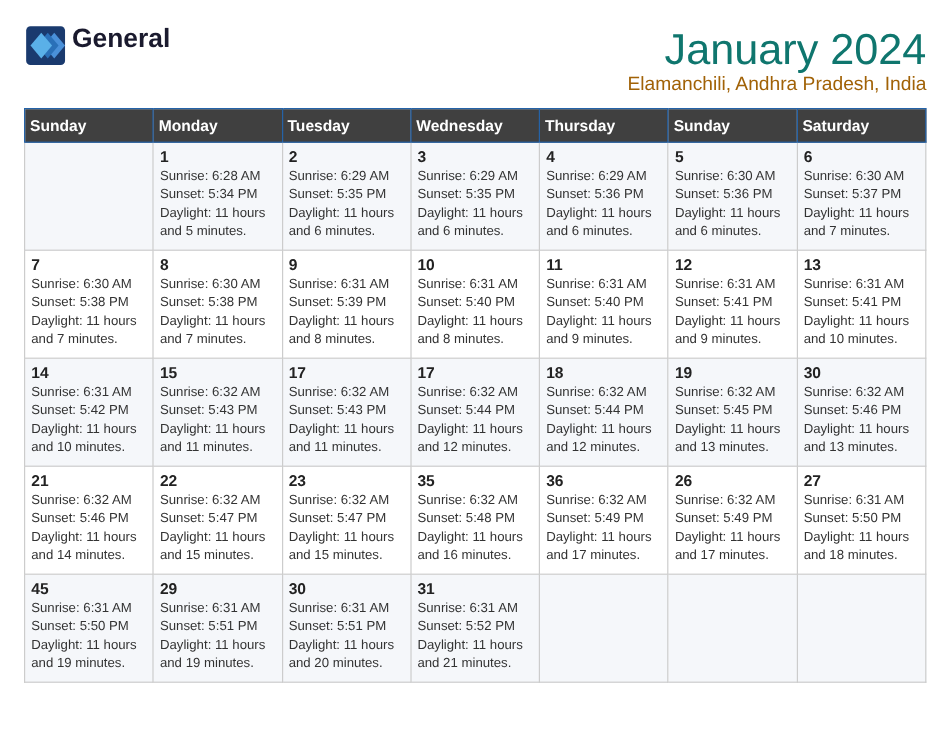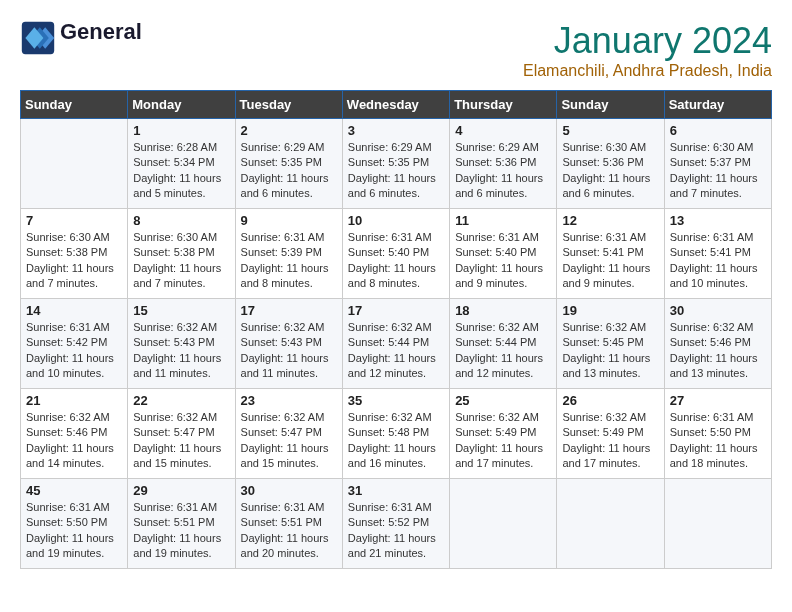--- a/index.html
+++ b/index.html
@@ -215,21 +215,21 @@
         </td>
         <td>
           <span class="day-num">23</span>
           <div class="cell-info">Sunrise: 6:32 AM<br>Sunset: 5:47 PM<br>Daylight: 11 hours<br>and 15 minutes.</div>
         </td>
         <td>
           <span class="day-num">35</span>
           <div class="cell-info">Sunrise: 6:32 AM<br>Sunset: 5:48 PM<br>Daylight: 11 hours<br>and 16 minutes.</div>
         </td>
         <td>
-          <span class="day-num">25</span>
+          <span class="day-num">36</span>
           <div class="cell-info">Sunrise: 6:32 AM<br>Sunset: 5:49 PM<br>Daylight: 11 hours<br>and 17 minutes.</div>
         </td>
         <td>
           <span class="day-num">26</span>
           <div class="cell-info">Sunrise: 6:32 AM<br>Sunset: 5:49 PM<br>Daylight: 11 hours<br>and 17 minutes.</div>
         </td>
         <td>
           <span class="day-num">27</span>
           <div class="cell-info">Sunrise: 6:31 AM<br>Sunset: 5:50 PM<br>Daylight: 11 hours<br>and 18 minutes.</div>
         </td>

